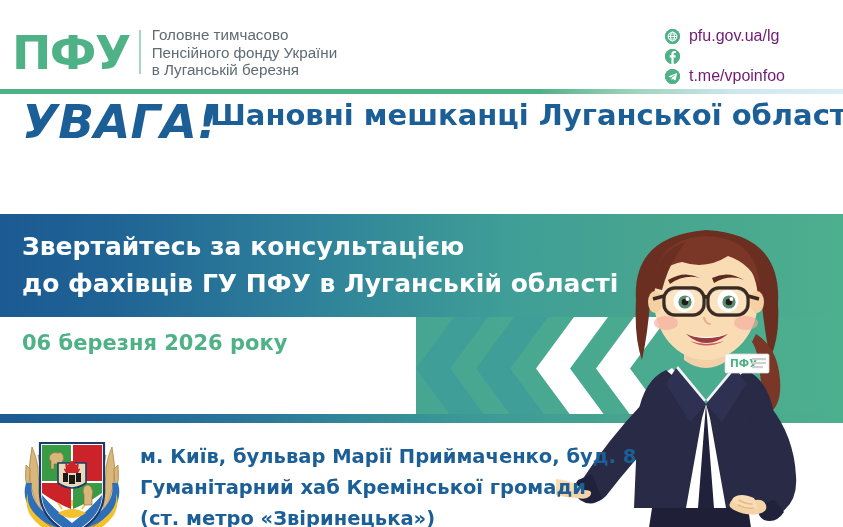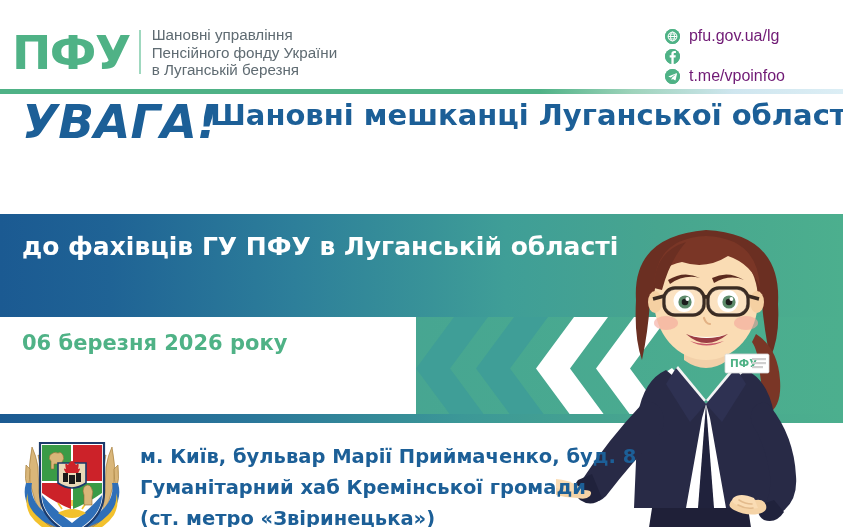--- a/index.html
+++ b/index.html
@@ -96,21 +96,21 @@
 <body>
 
 <div id="poster">
 
   <div id="header">
 
     <div id="logo-block">
       <div id="pfu-mark">ПФУ</div>
       <div id="logo-divider"></div>
       <div id="org-lines">
-        <div>Шановні управління</div>
+        <div>Головне тимчасово</div>
         <div>Пенсійного фонду України</div>
         <div>в Луганській березня</div>
       </div>
     </div>
 
     <div id="contacts">
 
       <div class="contact-row">
         <span class="c-icon">
           <svg width="15" height="15" viewBox="0 0 15 15">
@@ -157,20 +157,21 @@
 
   <div id="headline">
     <div id="uvaha">УВАГА!</div>
     <div id="headline-text">
       <div>Шановні мешканці Луганської області,</div>
     </div>
   </div>
 
   <div id="band">
     <div id="band-text">
+      <div>Звертайтесь за консультацією</div>
       <div>до фахівців ГУ ПФУ в Луганській області</div>
     </div>
   </div>
 
   <div id="person-backdrop"></div>
 
   <div id="chevrons">
 
     <svg class="chev" style="left:6px" width="72" height="103" viewBox="0 0 72 103">
       <polygon points="38,0 72,0 34,51.5 72,103 38,103 0,51.5" fill="#3f9e97"></polygon>

